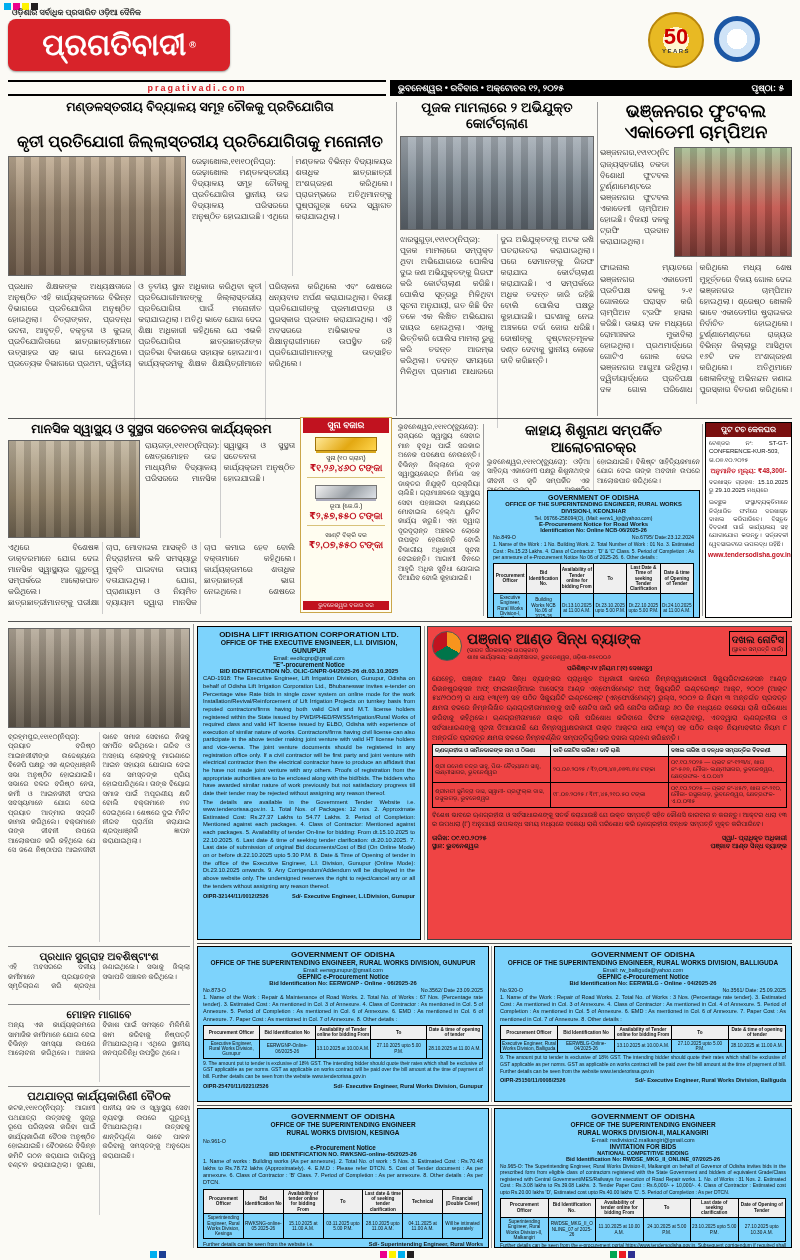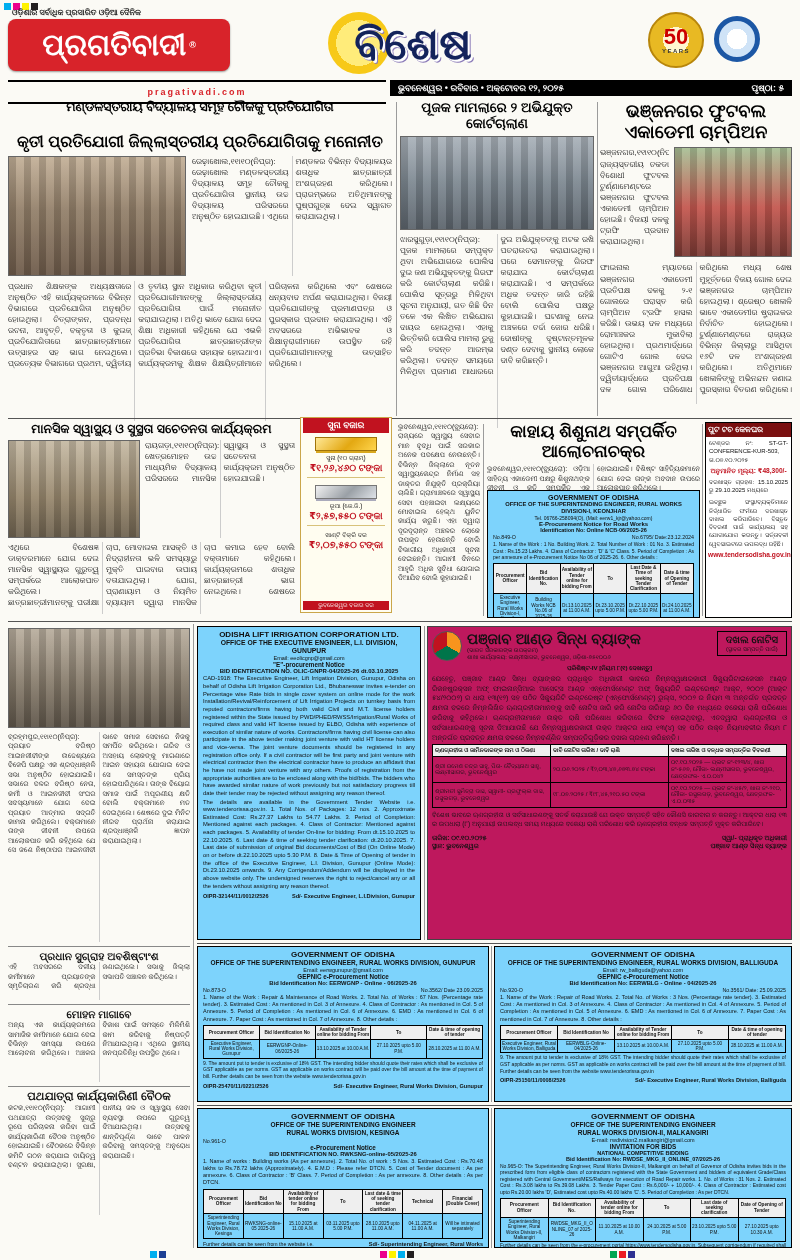--- a/index.html
+++ b/index.html
@@ -51,63 +51,59 @@
   .nt-oipr{font-size:5.5px;font-weight:bold;margin-top:1px}
   .gold{border:1px solid #caa64a;background:#fffdf0;display:flex;flex-direction:column;align-items:center;padding:0 2px 2px;overflow:hidden}
   .gold-title{background:#c1121f;color:#fff;width:100%;text-align:center;font-weight:bold;font-size:9px;padding:2px 0}
   .bar{width:62px;height:14px;border:1px solid #a07408;background:linear-gradient(135deg,#ffe896,#e3a812 55%,#ffd54d);margin:4px 0 1px;box-shadow:0 3px 0 -1px #d9a81e}
   .sbar{background:linear-gradient(135deg,#f2f2f2,#9aa0a6 55%,#dfe3e8);border-color:#777;box-shadow:0 3px 0 -1px #aab}
   .gl{font-size:6.3px;text-align:center;margin-top:2px}
   .gp{font-size:9.5px;font-weight:bold;color:#c1121f;text-align:center}
   .gdiv{width:90%;height:1px;background:#d8c27a;margin:3px 0}
   .gold-foot{background:#c1121f;color:#fff;font-size:6px;width:100%;text-align:center;margin-top:auto;padding:1px 0}
   .clsf{border:1.5px solid #000;display:flex;flex-direction:column;background:#fff;overflow:hidden}
-  .clsf-head{background:#7a1010;color:#fff;font-weight:bold;font-size:8px;padding:2px}
+  .clsf-head{background:#7a1010;color:#fff;font-weight:bold;font-size:8px;text-align:center;padding:2px}
   .clsf-body{font-size:6px;line-height:1.38;padding:2px 3px;text-align:justify}
   .clsf-hot{color:#c1121f;font-weight:bold;font-size:6.6px;text-align:center;padding:1px 2px}
   .subhead{font-weight:bold;font-size:10.5px;text-align:center;margin-top:4px;border-top:1px solid #888;padding-top:3px;line-height:1.15}
   .bank-head{display:flex;align-items:flex-start;gap:5px}
   .psb-logo{width:30px;height:30px;border-radius:50%;background:conic-gradient(#f7941d 0 120deg,#00754a 120deg 240deg,#c1121f 240deg 360deg);border:1px solid #555;flex:0 0 auto}
   .bank-name{font-size:15px;font-weight:bold;line-height:1.05}
   .bank-addr{font-size:5.8px;line-height:1.3}
-  .dakhal{border:1.3px solid #000;padding:2px 8px;text-align:center;margin-left:auto;flex:0 0 auto}
+  .dakhal{border:1.3px solid #000;padding:2px 2px;text-align:left;margin-left:auto;flex:0 0 auto}
   .dakhal .t1{font-size:10px;font-weight:bold}
   .dakhal .t2{font-size:5.8px}
-  .bank-box{border:1px solid #444;background:#be185d;padding:4px;overflow:hidden}
+  .bank-box{border:1px solid #444;background:#ef4444;padding:4px;overflow:hidden}
   .bank-box .nt-table td{font-size:5.9px;padding:2px;text-align:left}
   .appendix{text-align:center;font-size:6.2px;font-weight:bold;margin-top:2px}
 </style>
 </head>
 <body>
 
 <div class="page">
 
   <div class="abs reg" style="left:4px;top:3px">
     <i style="background:#00aeef"></i>
       <i style="background:#ec008c"></i>
       <i style="background:#fff200"></i>
       <i style="background:#231f20"></i>
   </div>
 
   <div class="abs tagline" style="left:12px;top:8px">ଓଡ଼ିଶାର ସର୍ବାଧିକ ପ୍ରସାରିତ ଓଡ଼ିଆ ଦୈନିକ</div>
   <div class="abs logo-red" style="left:8px;top:19px;width:222px;height:52px">
     <span>ପ୍ରଗତିବାଦୀ</span>
       <sup>®</sup>
   </div>
-  <div class="abs edition" style="left:318px;top:12px;width:190px;height:64px">
-    <span class="burst"></span>
-    <span class="edition-text">ବିଶେଷ</span>
-  </div>
   <div class="abs em50" style="left:648px;top:12px">
     <span class="n">50</span>
     <span class="y">YEARS</span>
   </div>
   <div class="abs emblue" style="left:714px;top:16px"></div>
 
-  <div class="abs site-band" style="left:8px;top:80px;width:378px;height:24px">
+  <div class="abs site-band" style="left:8px;top:80px;width:378px;height:16px">
     <span class="site">pragativadi.com</span>
   </div>
   <div class="abs datebar" style="left:390px;top:80px;width:402px;height:16px">
     <span>ଭୁବନେଶ୍ୱର  •  ରବିବାର  •  ଅକ୍ଟୋବର ୧୨, ୨୦୨୫</span>
     <span>ପୃଷ୍ଠା: ୫</span>
   </div>
 
   <section class="abs" style="left:8px;top:100px;width:384px;height:316px">
     <h3 class="hl" style="font-size:12.5px">ମଣ୍ଡଳସ୍ତରୀୟ ବିଦ୍ୟାଳୟ ସମୂହ ଚୌକକୁ ପ୍ରତିଯୋଗିତା</h3>
     <h2 class="hl" style="font-size:16px;margin:18px 0 4px">କୃତୀ ପ୍ରତିଯୋଗୀ ଜିଲ୍ଲାସ୍ତରୀୟ ପ୍ରତିଯୋଗିତାକୁ ମନୋନୀତ</h2>
@@ -163,21 +159,21 @@
     <div class="gold-foot">ଭୁବନେଶ୍ୱର ବଜାର ଦର</div>
   </aside>
 
   <section class="abs" style="left:398px;top:422px;width:82px;height:196px">
     <div class="bt-sm" style="height:196px;overflow:hidden">ଭୁବନେଶ୍ୱର,୧୧ା୧୦(ବ୍ୟୁରୋ): ରାଜ୍ୟରେ ସ୍ୱାସ୍ଥ୍ୟ ସେବାର ମାନ ବୃଦ୍ଧି ପାଇଁ ସରକାର ଅନେକ ପଦକ୍ଷେପ ନେଉଛନ୍ତି। ବିଭିନ୍ନ ଜିଲ୍ଲାରେ ନୂତନ ସ୍ୱାସ୍ଥ୍ୟକେନ୍ଦ୍ର ନିର୍ମାଣ ସହ ଡାକ୍ତର ନିଯୁକ୍ତି ପ୍ରକ୍ରିୟା ଚାଲିଛି। ଗ୍ରାମାଞ୍ଚଳରେ ସ୍ୱାସ୍ଥ୍ୟ ସେବା ପହଞ୍ଚାଇବା ଲକ୍ଷ୍ୟରେ ମୋବାଇଲ ହେଲ୍ଥ ୟୁନିଟ କାର୍ଯ୍ୟ କରୁଛି। ଏହା ଦ୍ୱାରା ଦୂରଦୂରାନ୍ତ ଅଞ୍ଚଳର ଲୋକେ ଉପକୃତ ହେଉଛନ୍ତି ବୋଲି ବିଭାଗୀୟ ଅଧିକାରୀ ସୂଚନା ଦେଇଛନ୍ତି। ଆଗାମୀ ଦିନରେ ଆହୁରି ଅଧିକ ସୁବିଧା ଯୋଗାଇ ଦିଆଯିବ ବୋଲି କୁହାଯାଇଛି।</div>
   </section>
 
   <div class="vrule" style="left:483px;top:424px;height:192px"></div>
 
   <section class="abs" style="left:487px;top:422px;width:213px;height:64px">
-    <h2 class="hl" style="font-size:17px">କାହାୟ ଶିଶୁନାଥ ସମ୍ପର୍କିତ ଆଲୋଚନାଚକ୍ର</h2>
+    <h2 class="hl" style="font-size:14px">କାହାୟ ଶିଶୁନାଥ ସମ୍ପର୍କିତ ଆଲୋଚନାଚକ୍ର</h2>
     <div class="bt-sm c2" style="margin-top:2px;height:44px;overflow:hidden">ଭୁବନେଶ୍ୱର,୧୧ା୧୦(ବ୍ୟୁରୋ): ଓଡ଼ିଆ ସାହିତ୍ୟ ଏକାଡେମୀ ପକ୍ଷରୁ ଶିଶୁନାଥଙ୍କ ଜୀବନୀ ଓ କୃତି ସମ୍ପର୍କିତ ଏକ ଆଲୋଚନାଚକ୍ର ଅନୁଷ୍ଠିତ ହୋଇଯାଇଛି। ବିଶିଷ୍ଟ ସାହିତ୍ୟିକମାନେ ଯୋଗ ଦେଇ ତାଙ୍କ ଅବଦାନ ଉପରେ ଆଲୋକପାତ କରିଥିଲେ।</div>
   </section>
 
   <section class="abs notice" style="left:487px;top:490px;width:213px;height:128px">
     <div class="nt-title" style="font-size:7px">GOVERNMENT OF ODISHA</div>
     <div class="nt-sub" style="font-size:5.8px">OFFICE OF THE SUPERINTENDING ENGINEER, RURAL WORKS DIVISION-I, KEONJHAR</div>
     <div class="nt-line" style="font-size:5px">Tel. 06766-258094(O), (Mail: eerw1_kjr@yahoo.com)</div>
     <div class="nt-bold-line" style="font-size:6px">E-Procurement Notice for Road Works</div>
     <div class="nt-bold-line" style="font-size:5.5px">Identification No: Online NCB-06/2025-26</div>
     <div class="nt-ref">

